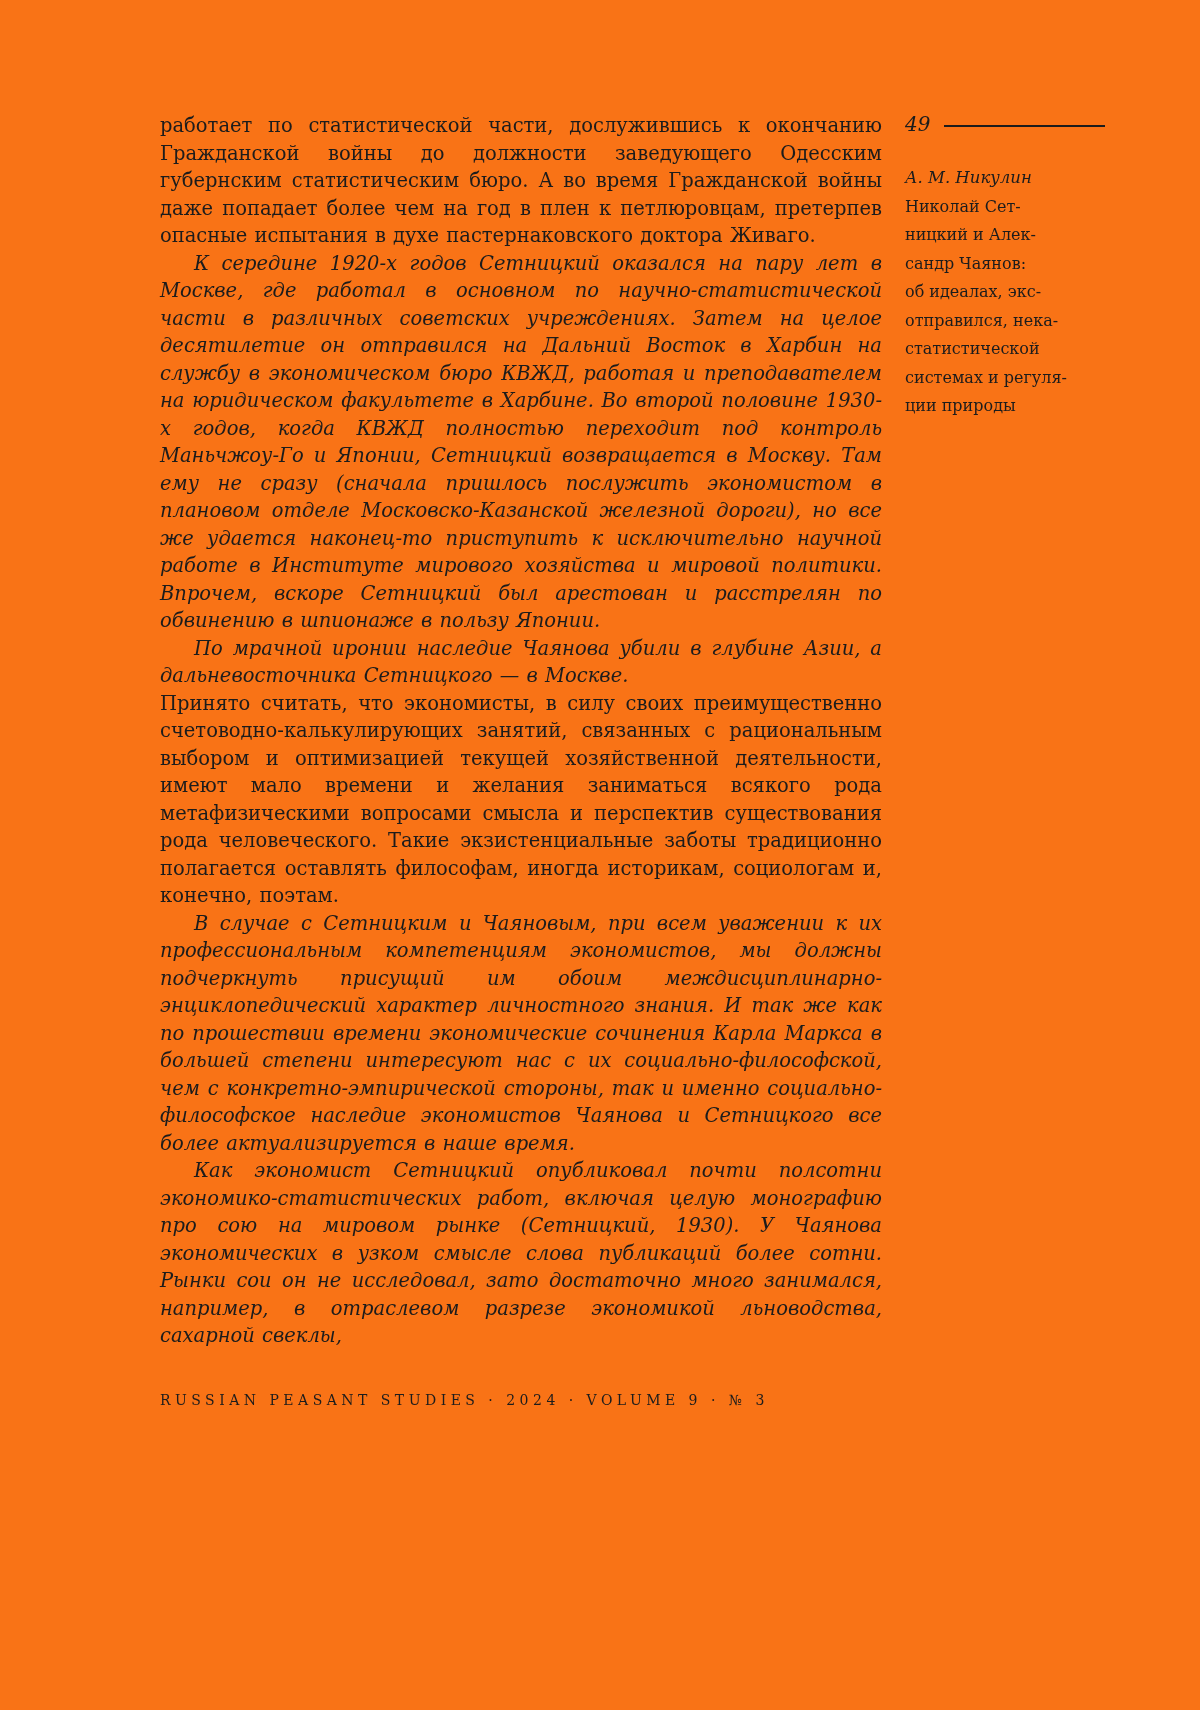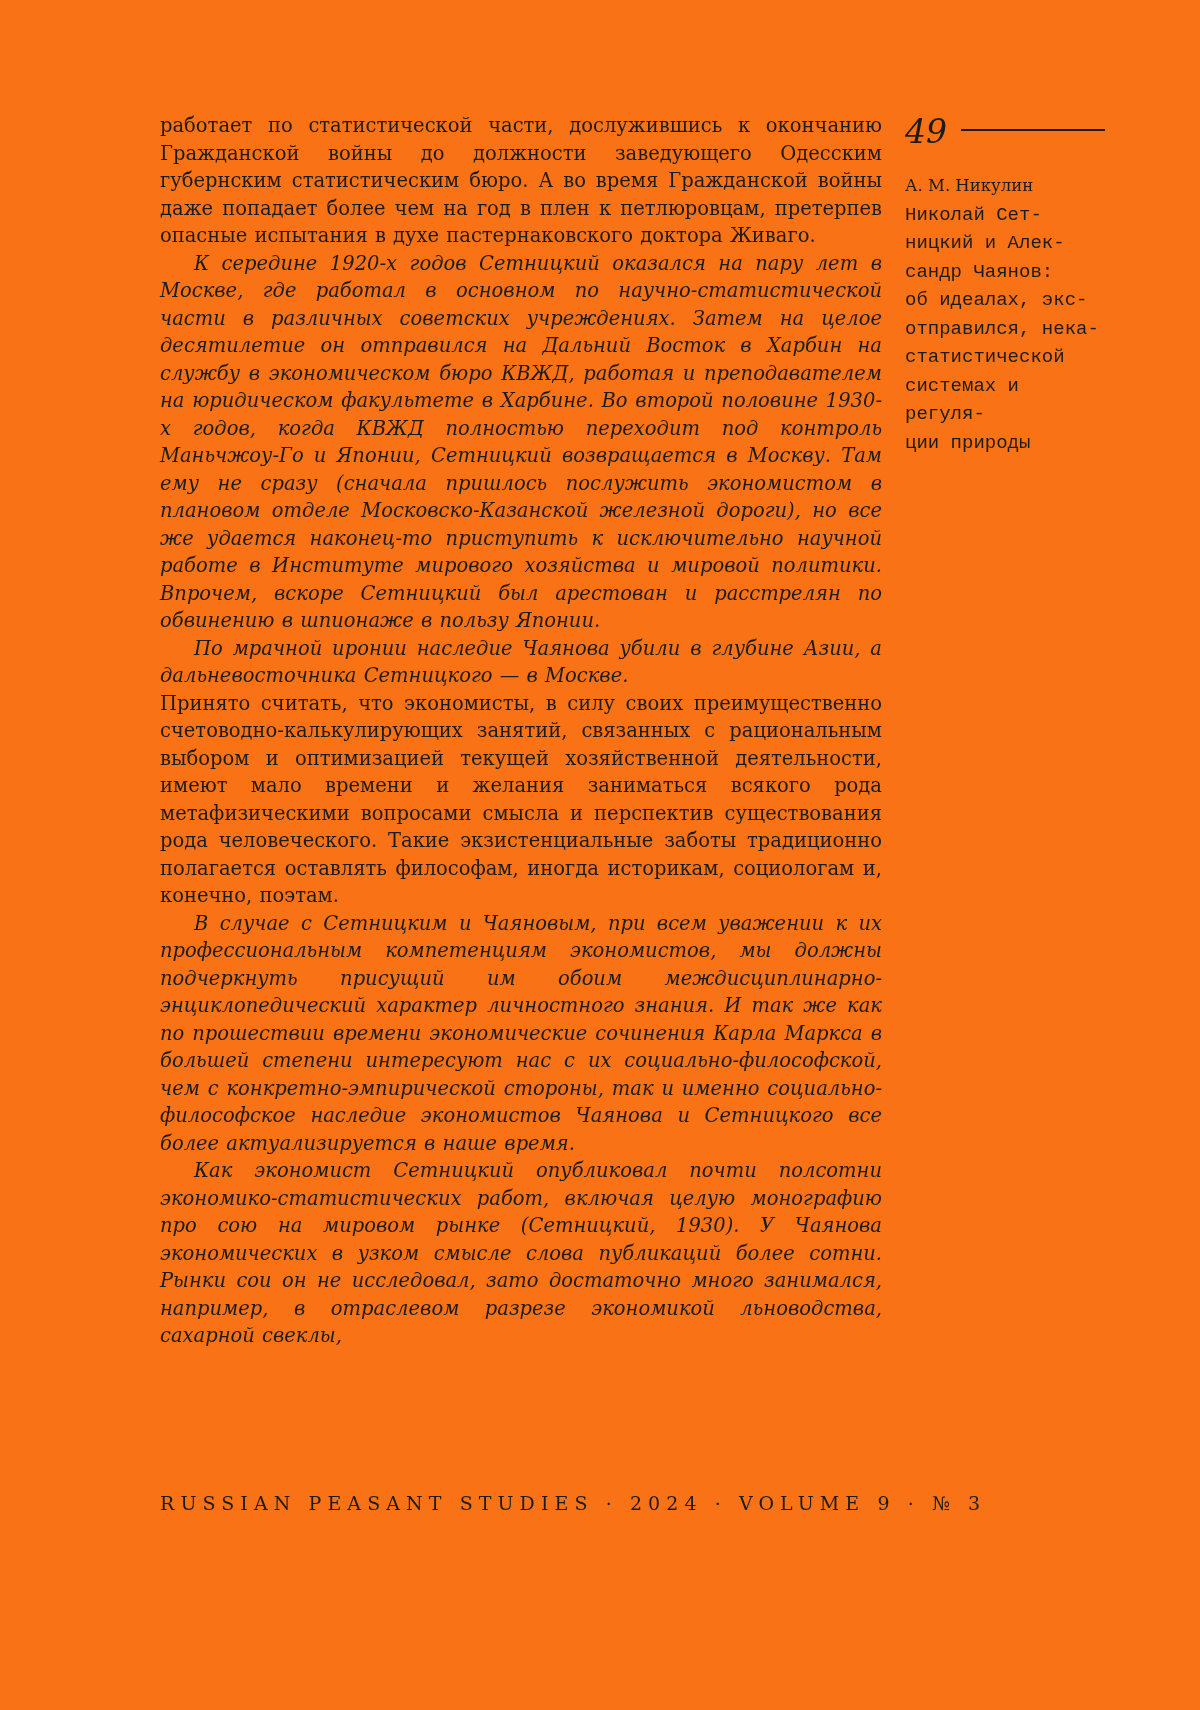--- a/index.html
+++ b/index.html
@@ -51,48 +51,47 @@
     top: 110px;
     width: 200px;
   }
   .pagenum-row {
     display: flex;
     align-items: center;
     gap: 14px;
   }
   .page-number {
     font-style: italic;
-    font-size: 33px;
+    font-size: 20px;
     line-height: 28px;
-    margin-top: 8px;
   }
   .pagenum-rule {
     flex: 1;
     height: 2px;
     background: #1c1c1c;
     margin-top: 4px;
   }
   .sidebar-author {
+    font-style: italic;
     font-size: 16.5px;
     line-height: 28.5px;
     margin-top: 26px;
   }
   .sidebar-title-line {
     display: block;
-    font-size: 19px;
+    font-size: 16px;
     line-height: 28.5px;
-    font-family: Liberation Mono, monospace;
   }
 
   
   .footer {
     position: absolute;
     left: 160px;
-    top: 1492px;
-    font-size: 19px;
+    top: 1392px;
+    font-size: 14px;
     letter-spacing: 0.32em;
     white-space: nowrap;
     color: #1c1c1c;
   }
 </style>
 </head>
 <body>
 
 <div class="page">
 

